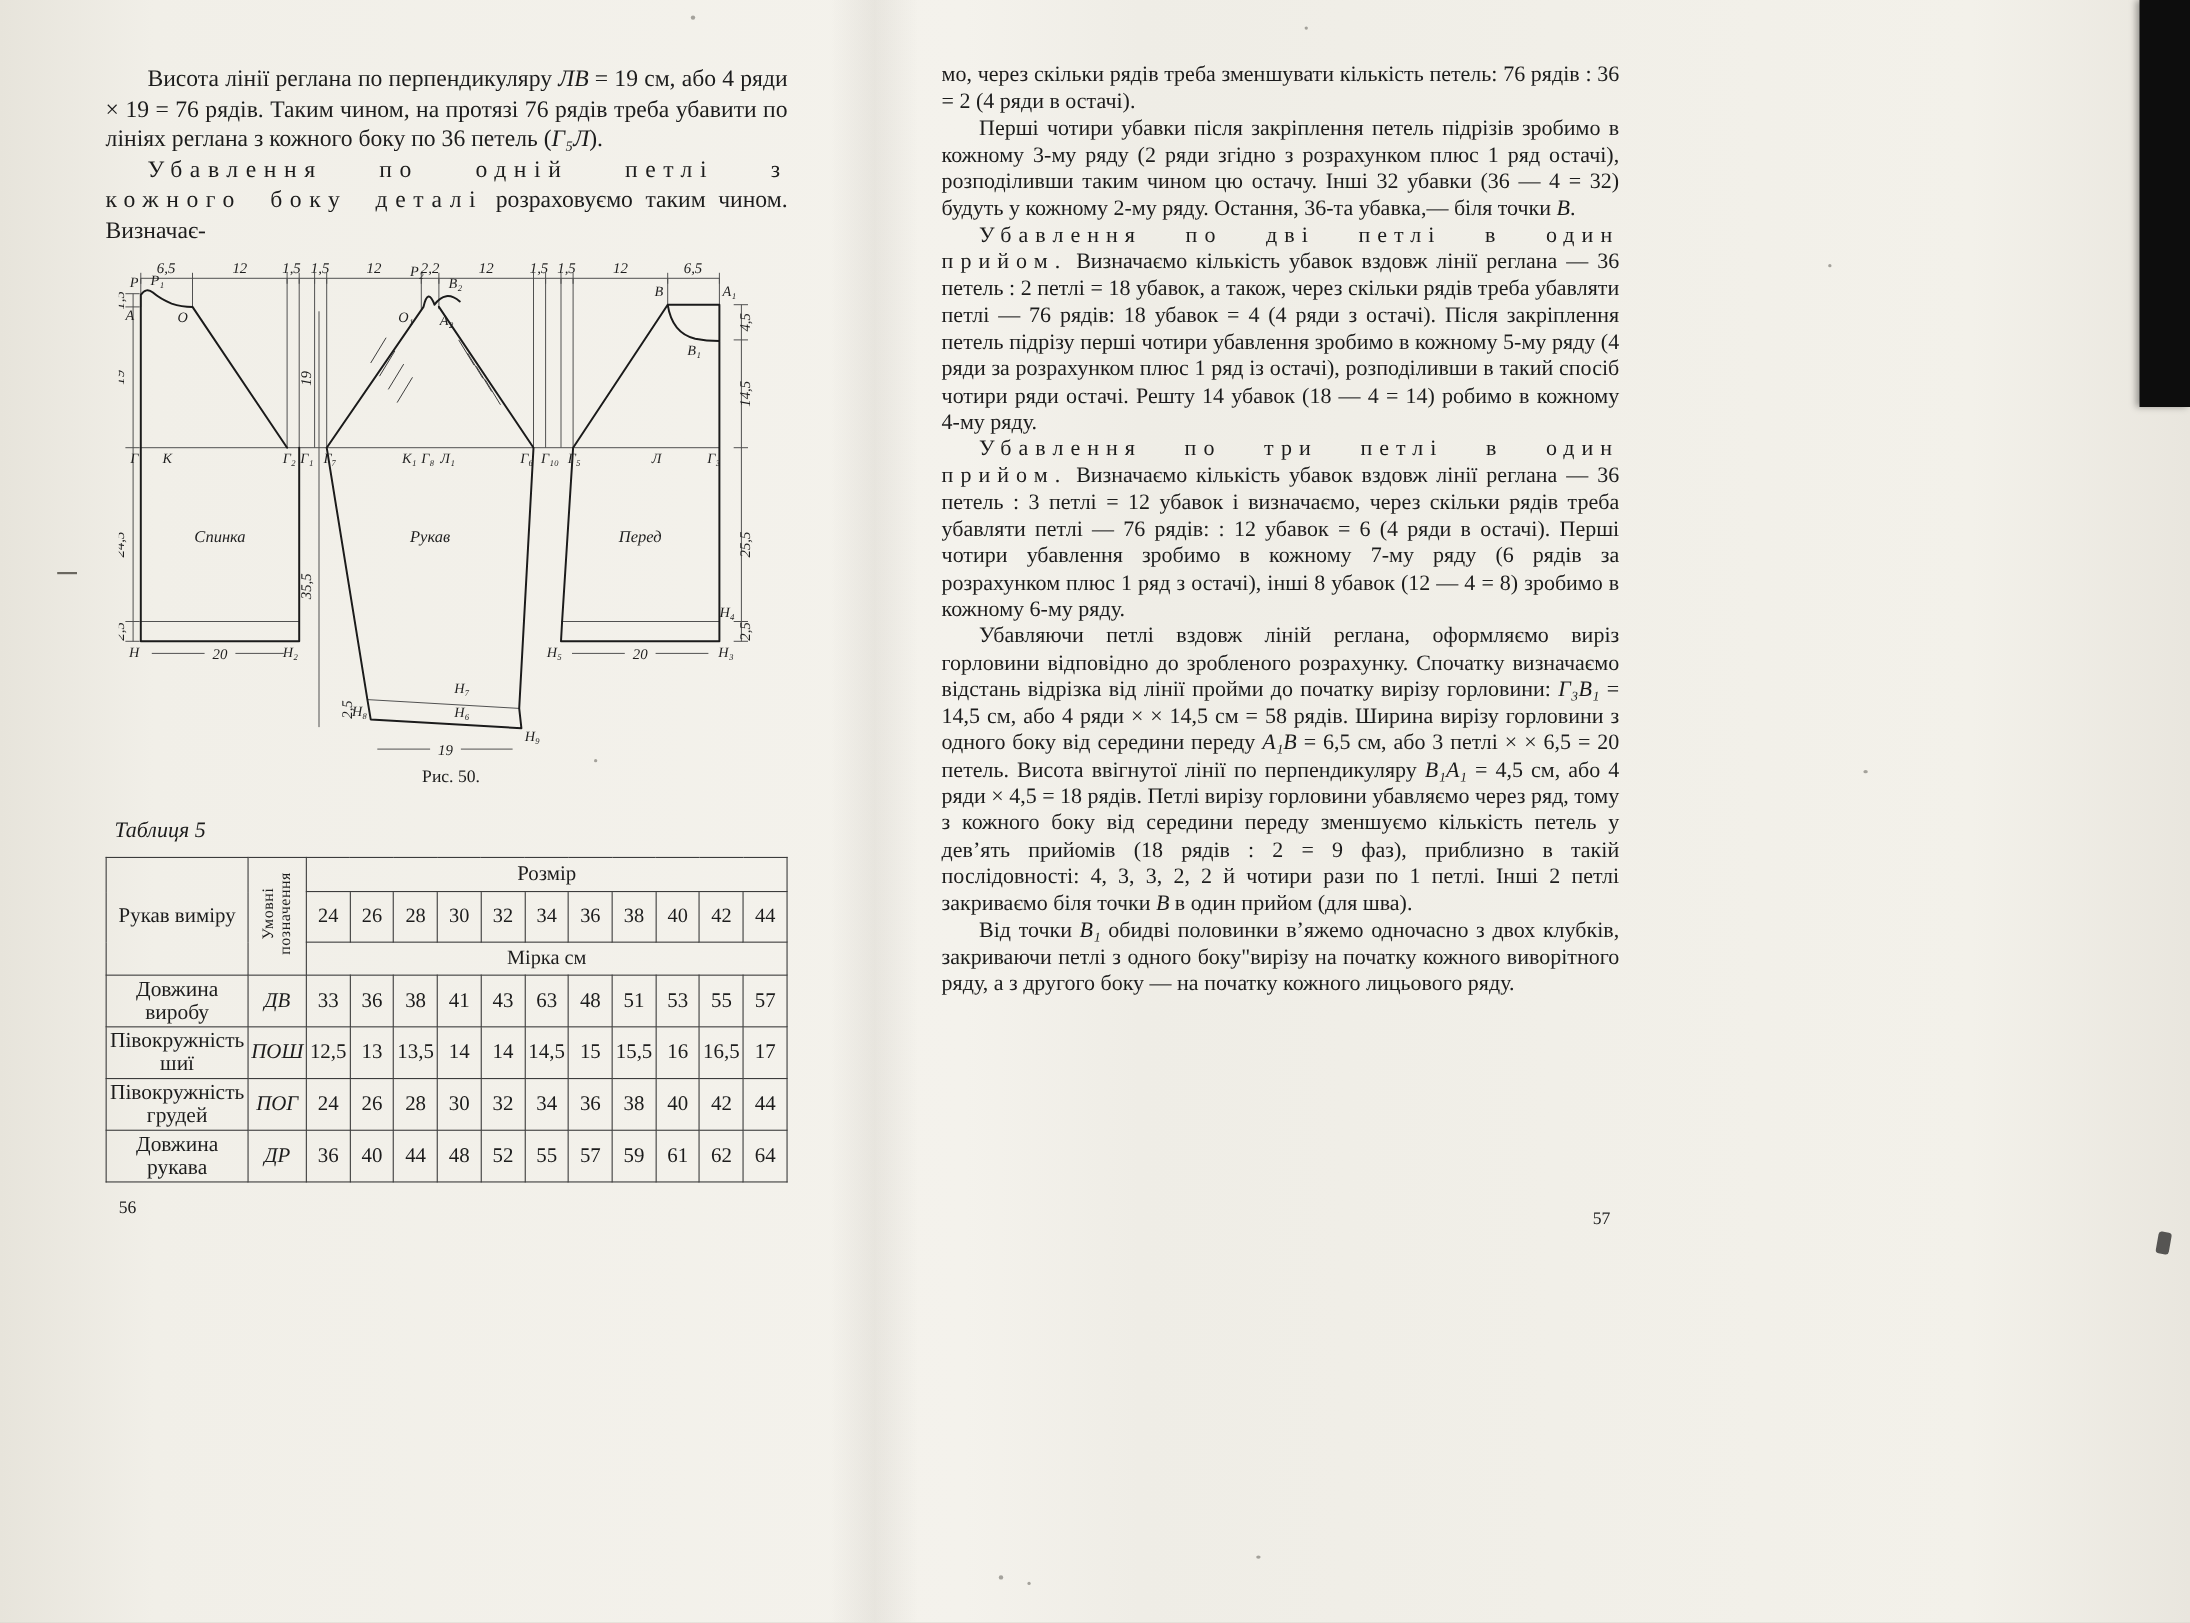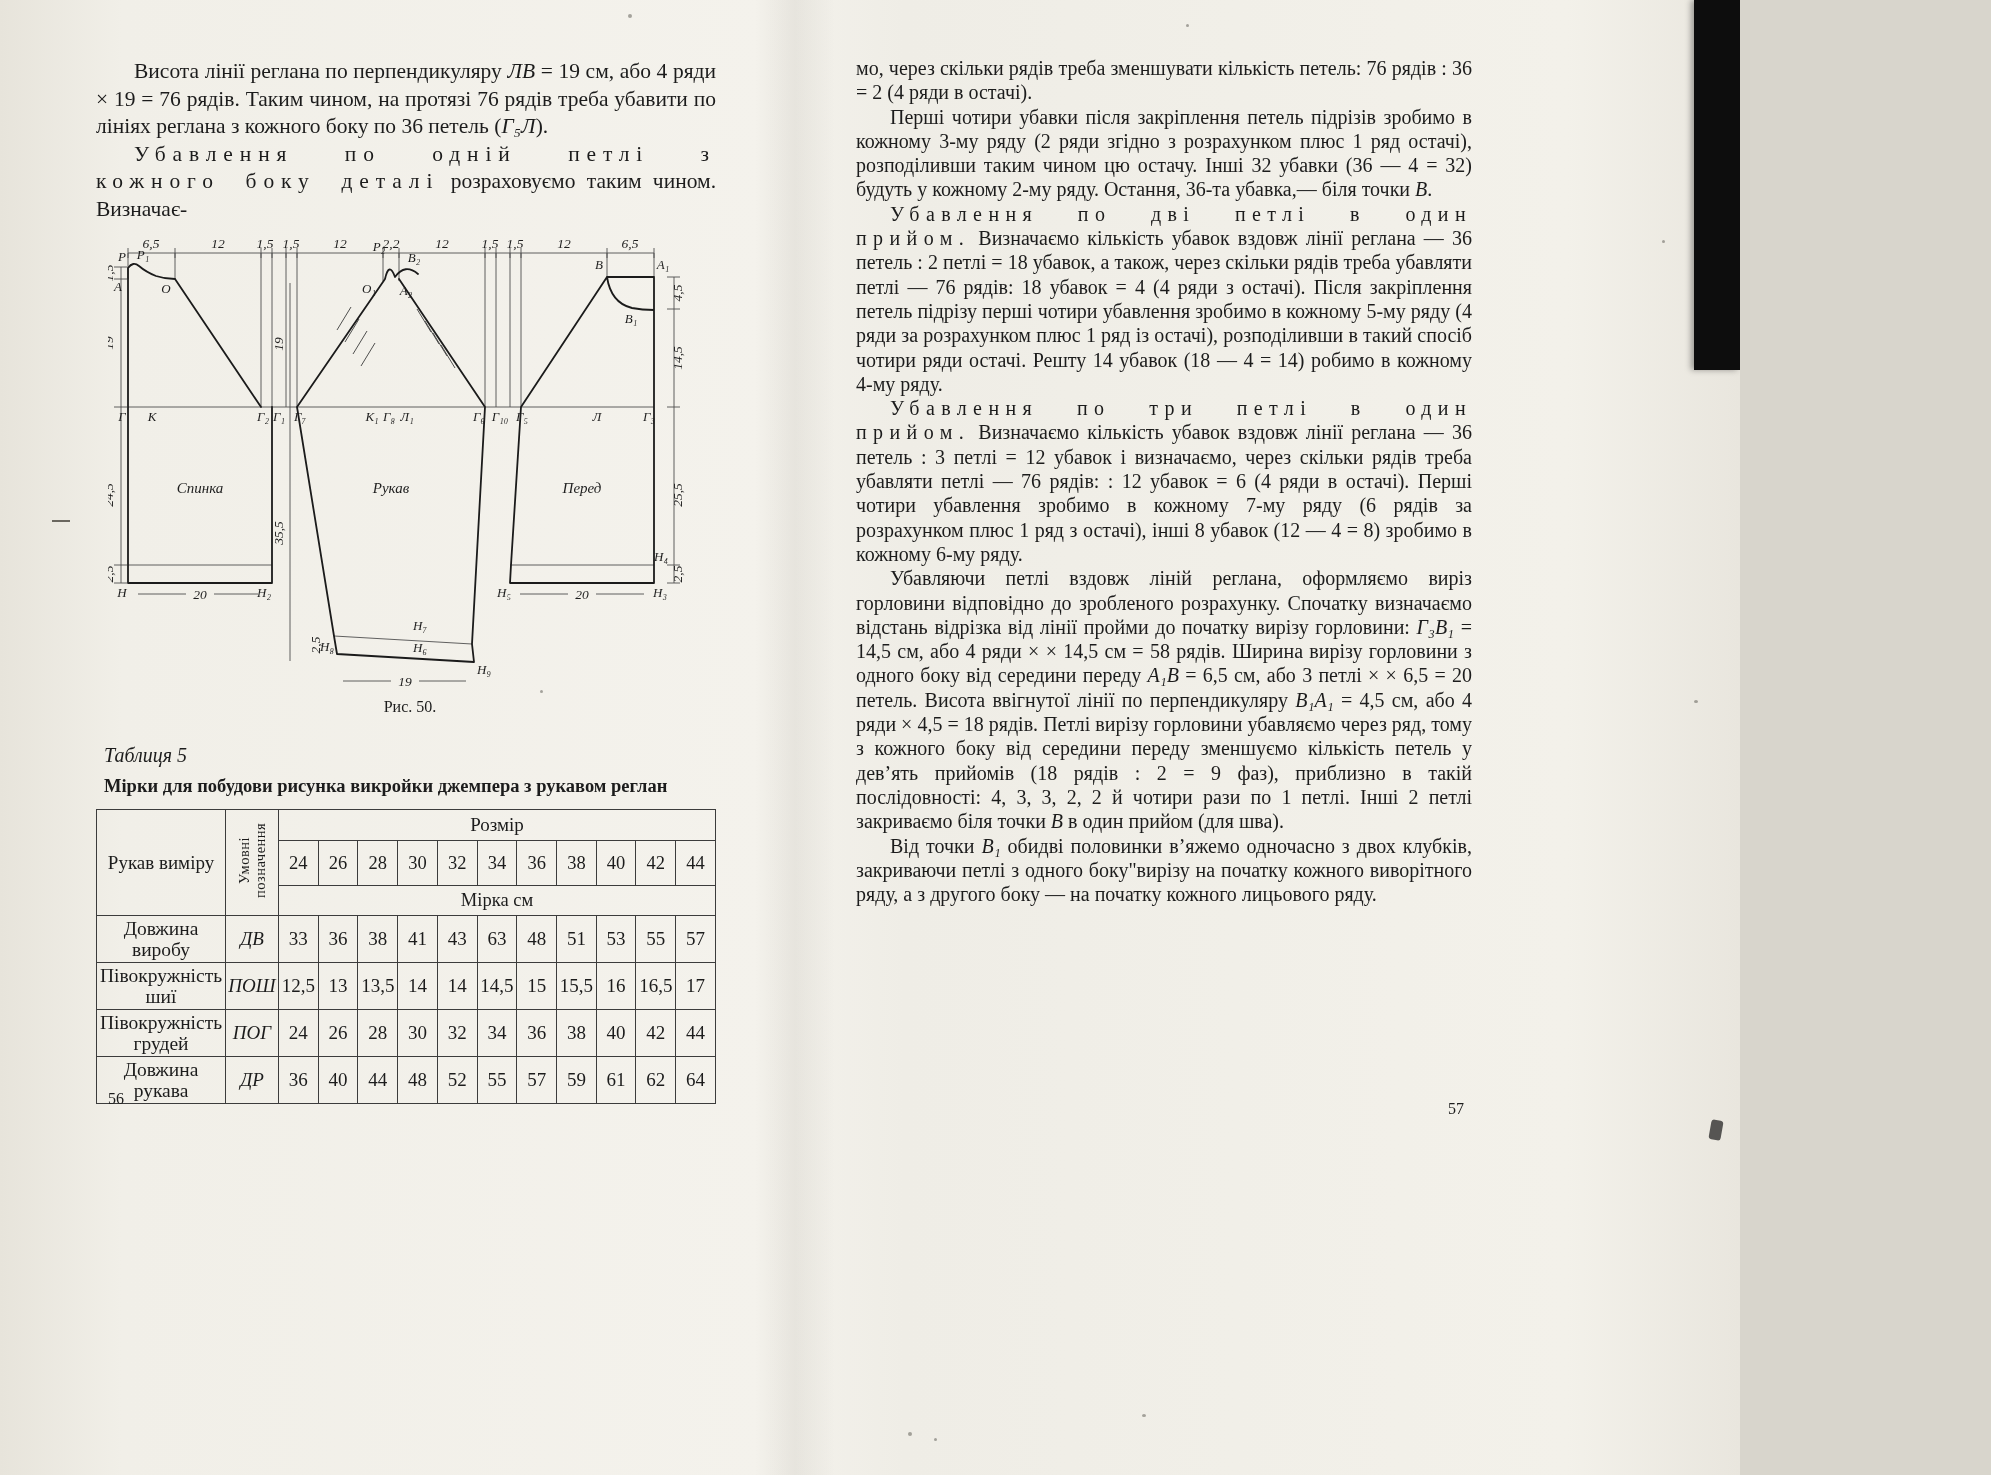--- a/index.html
+++ b/index.html
@@ -3,21 +3,21 @@
 <meta charset="utf-8">
 <style>
   html,body{margin:0;padding:0;}
   body{
     width:1991px;height:1475px;overflow:hidden;
     background:#d8d5cc;
     font-family:"Liberation Serif","DejaVu Serif",serif;
     color:#1c1c1c;
   }
   .scan{
-    position:relative;width:1740px;height:1475px;overflow:hidden;
+    position:relative;width:1991px;height:1475px;overflow:hidden;
     background:linear-gradient(90deg,#e7e4db 0%,#f1efe8 7%,#f4f2ec 44%,#efede6 52%,#f3f1ea 90%,#e9e6de 100%);
   }
   .gutter{position:absolute;left:755px;top:0;width:80px;height:100%;
     background:linear-gradient(90deg,transparent,rgba(70,62,48,.07),transparent);}
   .page{position:absolute;}
   .page-left{left:96px;top:58px;width:620px;}
   .page-right{left:856px;top:56px;width:616px;}
   .para{margin:0;text-align:justify;text-indent:38px;}
   .page-left .para{font-size:21.5px;line-height:27.5px;}
   .page-right .para{font-size:20px;line-height:24.3px;text-indent:34px;}
@@ -169,21 +169,20 @@
             <text x="376" y="437" class="flabel fpt">Н₉</text>
             <text x="396" y="360" class="flabel fpt">Н₅</text>
             <text x="553" y="324" class="flabel fpt">Н₄</text>
             <text x="552" y="360" class="flabel fpt">Н₃</text>
           </g>
       </svg>
       <figcaption class="figcap">Рис. 50.</figcaption>
     </figure>
 
     <div class="tbl-title">Таблиця 5</div>
-    <div class="tbl-subtitle">Мірки для побудови рисунка викройки джемпера з рукавом реглан</div>
 
     <table class="measure">
       <thead>
         <tr>
           <th class="name-h" rowspan="3">Рукав виміру</th>
           <th class="sym-h" rowspan="3"><span class="vert">Умовні позначення</span></th>
           <th class="size-h" colspan="11">Розмір</th>
         </tr>
         <tr id="size-row">
             <th>24</th>

